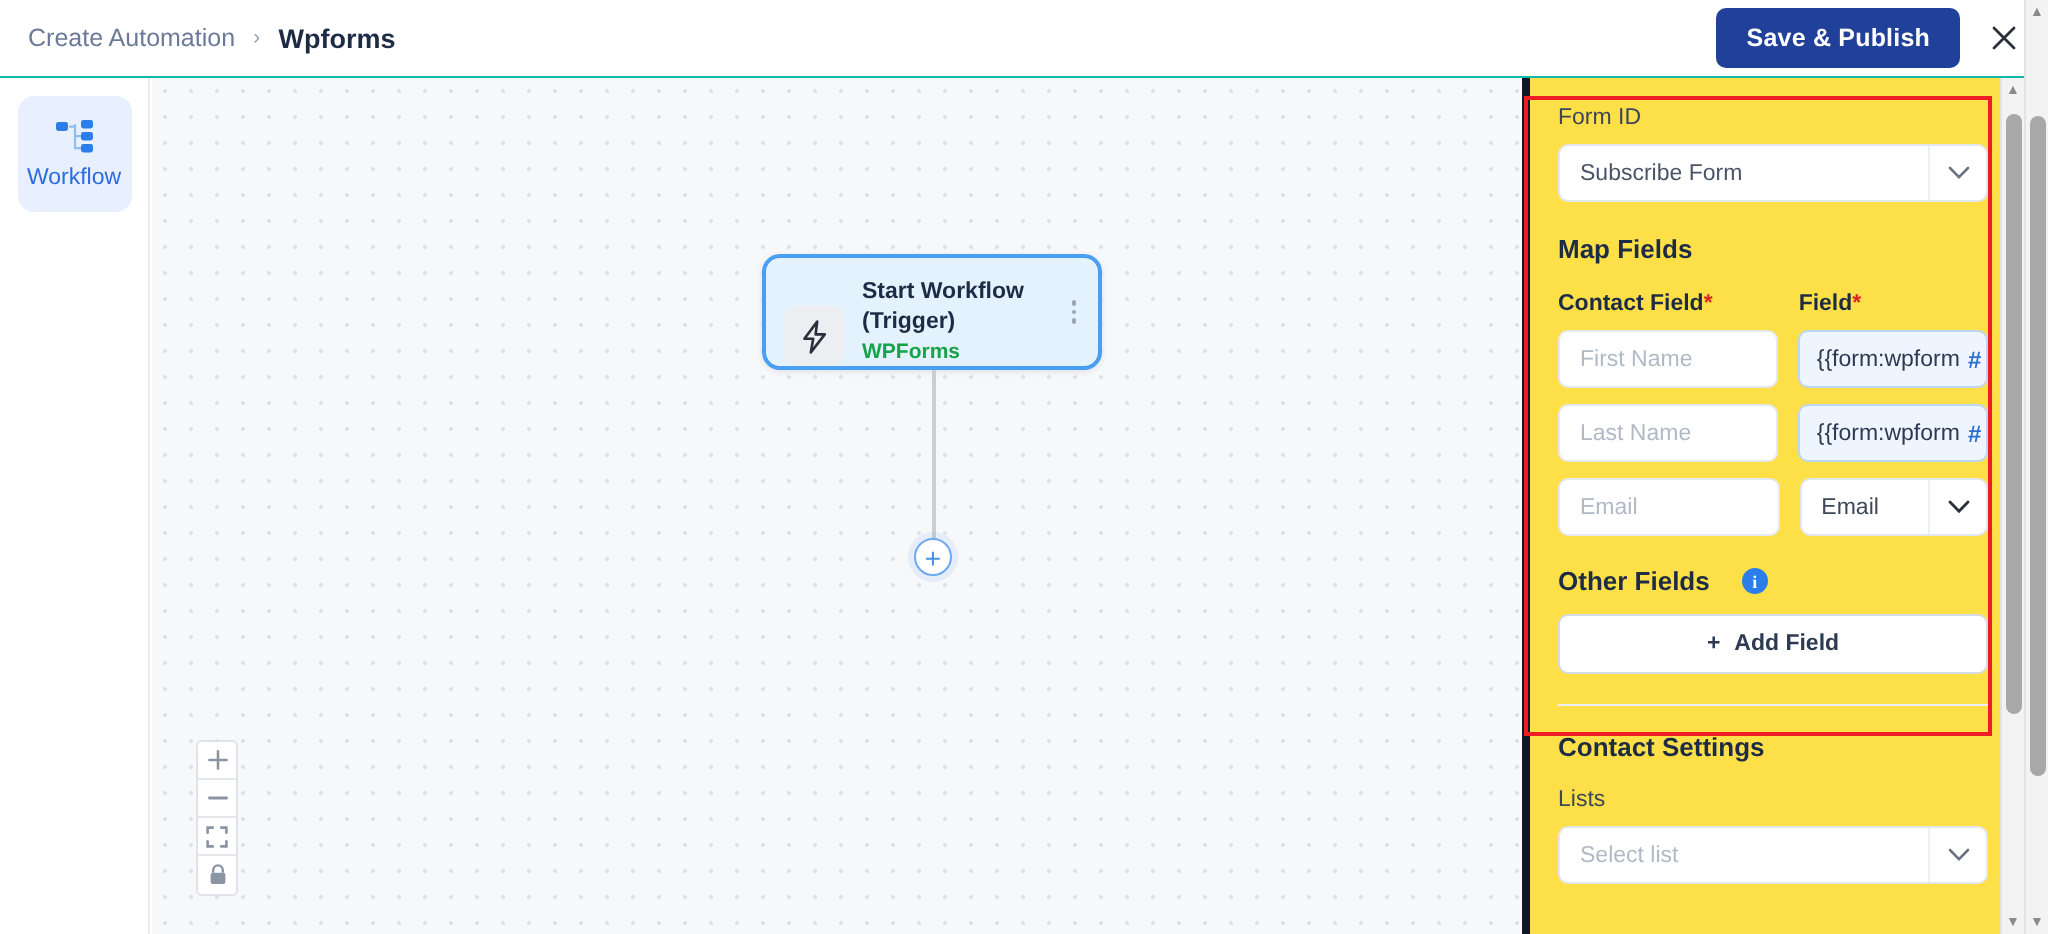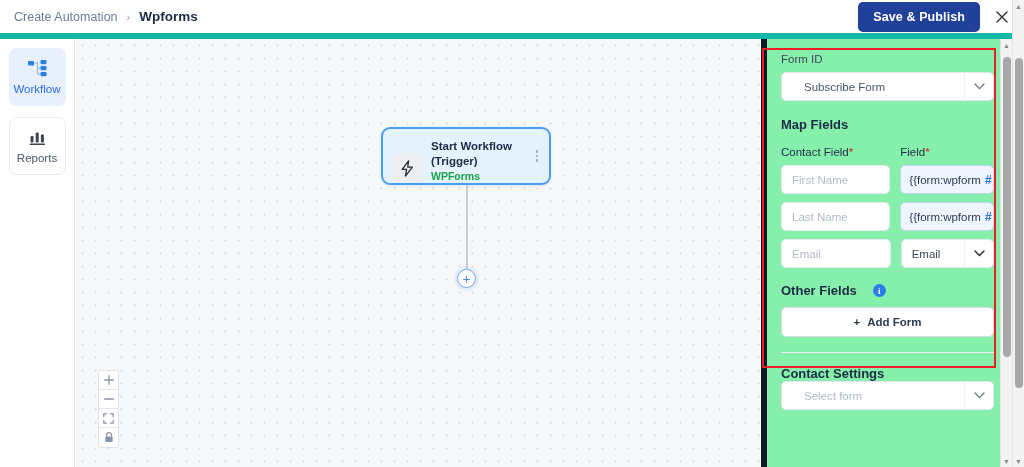--- a/index.html
+++ b/index.html
@@ -7,21 +7,21 @@
     width: 1024px; height: 467px;
     font-family: "Liberation Sans", sans-serif;
     background: #ffffff;
     overflow: hidden;
   }
   .app { position: relative; width: 1024px; height: 467px; background: #fff; }
 
   
   .header {
     position: absolute; left: 0; top: 0; width: 1024px; height: 39px;
-    background: #ffffff; border-bottom: 6px solid #14b8a6;
+    background: #ffffff; border-bottom: 1px solid #14b8a6;
     display: flex; align-items: center;
   }
   .breadcrumb { display: flex; align-items: center; gap: 9px; margin-left: 14px; }
   .crumb-link { font-size: 12.5px; color: #6b7a99; }
   .crumb-sep { font-size: 11px; color: #9aa5b8; }
   .crumb-current { font-size: 13.5px; color: #1d2b45; font-weight: bold; }
 
   .header-right {
     margin-left: auto; display: flex; align-items: center; gap: 12px; margin-right: 12px;
   }
@@ -96,39 +96,39 @@
   .zoom-btn {
     width: 100%; height: 19px; display: flex; align-items: center; justify-content: center;
     border-bottom: 1px solid #e4e7ec; cursor: pointer; background: #fff; color: #8b94a3;
     font-size: 12px;
   }
   .zoom-btn:last-child { border-bottom: none; }
 
   
   .panel {
     position: absolute; left: 761px; top: 39px; width: 247px; height: 428px;
-    background: #86efac; border-left: 6px solid #0f172a; padding: 14px 14px 0 14px;
+    background: #fde047; border-left: 4px solid #0f172a; padding: 14px 14px 0 14px;
     overflow: hidden;
   }
   .lbl { font-size: 11.5px; color: #3e4758; margin-bottom: 7px; }
   .sec-title { font-size: 13px; font-weight: bold; color: #1d2b45; }
 
   .select {
     height: 29px; border: 1px solid #e2e6ed; border-radius: 5px; background: #fff;
-    display: flex; align-items: center; padding: 0 0 0 22px; cursor: pointer;
+    display: flex; align-items: center; padding: 0 0 0 10px; cursor: pointer;
   }
   .select span.val { font-size: 11.5px; color: #4a5568; }
   .select span.ph { font-size: 11.5px; color: #b2b9c6; }
   .chev {
     margin-left: auto; width: 29px; height: 100%; display: flex; align-items: center;
     justify-content: center; border-left: 1px solid #eceff3; color: #6b7280;
   }
 
   .cols { display: flex; gap: 10px; margin-top: 14px; margin-bottom: 7px; }
-  .col-h { font-size: 11.5px; font-weight: normal; color: #1d2b45; }
+  .col-h { font-size: 11.5px; font-weight: bold; color: #1d2b45; }
   .col-h .req { color: #e02424; }
   .col-a { width: 120px; }
   .col-b { width: 103px; }
 
   .map-row { display: flex; gap: 10px; margin-bottom: 8px; }
   .inp {
     width: 120px; height: 29px; border: 1px solid #e6e9ef; border-radius: 5px; background: #fff;
     display: flex; align-items: center; padding: 0 10px; font-size: 11.5px; color: #b2b9c6;
     cursor: text;
   }
@@ -200,31 +200,20 @@
         <svg width="19" height="17" viewBox="0 0 19 17" aria-hidden="true">
           <rect x="0" y="1" width="6" height="4.5" rx="1.2" fill="#2b7de9"></rect>
           <rect x="12.5" y="0" width="6" height="4.2" rx="1.2" fill="#2b7de9"></rect>
           <rect x="12.5" y="6" width="6" height="4.2" rx="1.2" fill="#2b7de9"></rect>
           <rect x="12.5" y="12" width="6" height="4.2" rx="1.2" fill="#2b7de9"></rect>
           <path d="M6.5 3.3 H9.5 V2.1 M9.5 3.3 V8.1 H12.5 M9.5 8.1 V14.1 H12.5" stroke="#8fbdf2" stroke-width="1.1" fill="none"></path>
         </svg>
       </span>
       <span class="side-label">Workflow</span>
     </div>
-    <div class="side-item">
-      <span class="side-ico">
-        <svg width="17" height="16" viewBox="0 0 17 16" aria-hidden="true">
-          <rect x="1.5" y="6" width="3" height="6.5" rx="1" fill="#3d4350"></rect>
-          <rect x="6.7" y="2.5" width="3" height="10" rx="1" fill="#3d4350"></rect>
-          <rect x="11.9" y="4.6" width="3" height="7.9" rx="1" fill="#3d4350"></rect>
-          <rect x="0.6" y="13.6" width="15.4" height="1.3" rx=".6" fill="#3d4350"></rect>
-        </svg>
-      </span>
-      <span class="side-label">Reports</span>
-    </div>
   </div>
 
   <div class="canvas">
     <div class="node">
       <span class="node-ico">
         <svg width="15" height="17" viewBox="0 0 15 17" aria-hidden="true">
           <path d="M8.6 0.8 L2.2 9.4 H6.6 L5.4 16.2 L12.4 7.2 H7.8 Z" fill="none" stroke="#2a2f3a" stroke-width="1.3" stroke-linejoin="round"></path>
         </svg>
       </span>
       <span class="node-txt">
@@ -313,28 +302,29 @@
       </div>
     </div>
 
     <div class="other-row">
       <span class="sec-title">Other Fields</span>
       <span class="info-ico">i</span>
     </div>
 
     <div class="add-field">
       <span>+</span>
-      <span>Add Form</span>
+      <span>Add Field</span>
     </div>
 
     <div class="divider"></div>
 
     <div class="sec-title">Contact Settings</div>
+    <div class="lbl" style="margin-top:13px;">Lists</div>
     <div class="select">
-      <span class="ph">Select form</span>
+      <span class="ph">Select list</span>
       <span class="chev">
         <svg width="11" height="7" viewBox="0 0 11 7" aria-hidden="true">
             <path d="M1 1 L5.5 5.6 L10 1" stroke="#6b7280" stroke-width="1.3" fill="none" stroke-linecap="round"></path>
           </svg>
       </span>
     </div>
   </div>
 
   <div class="red-box"></div>
 

